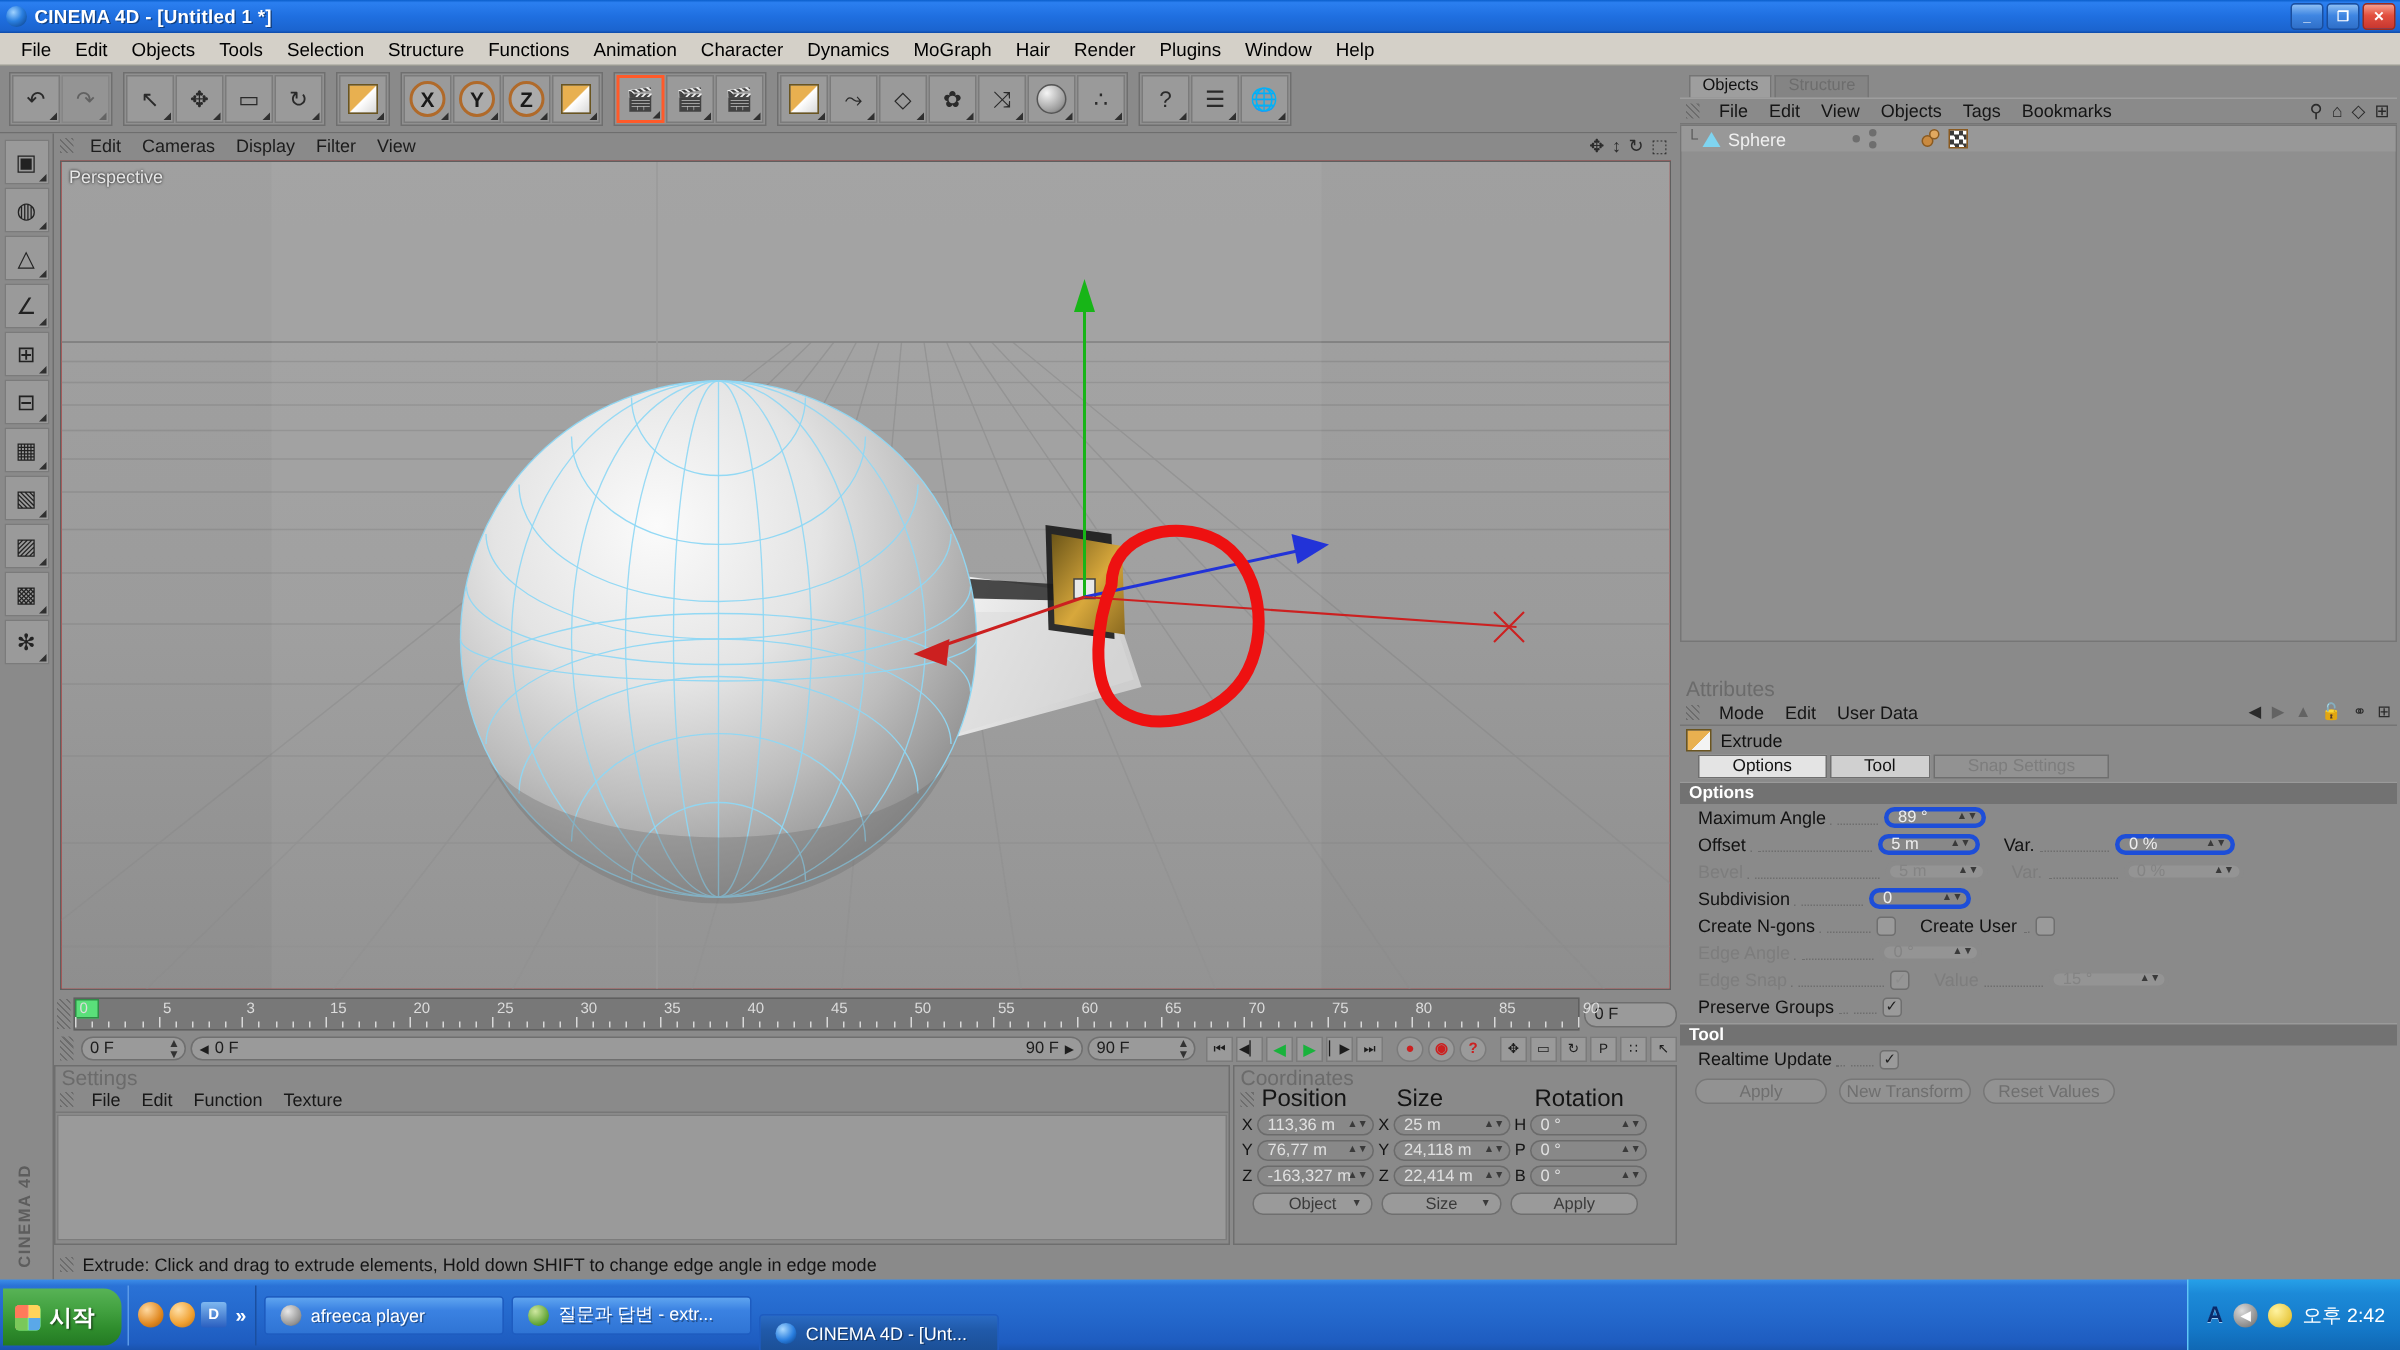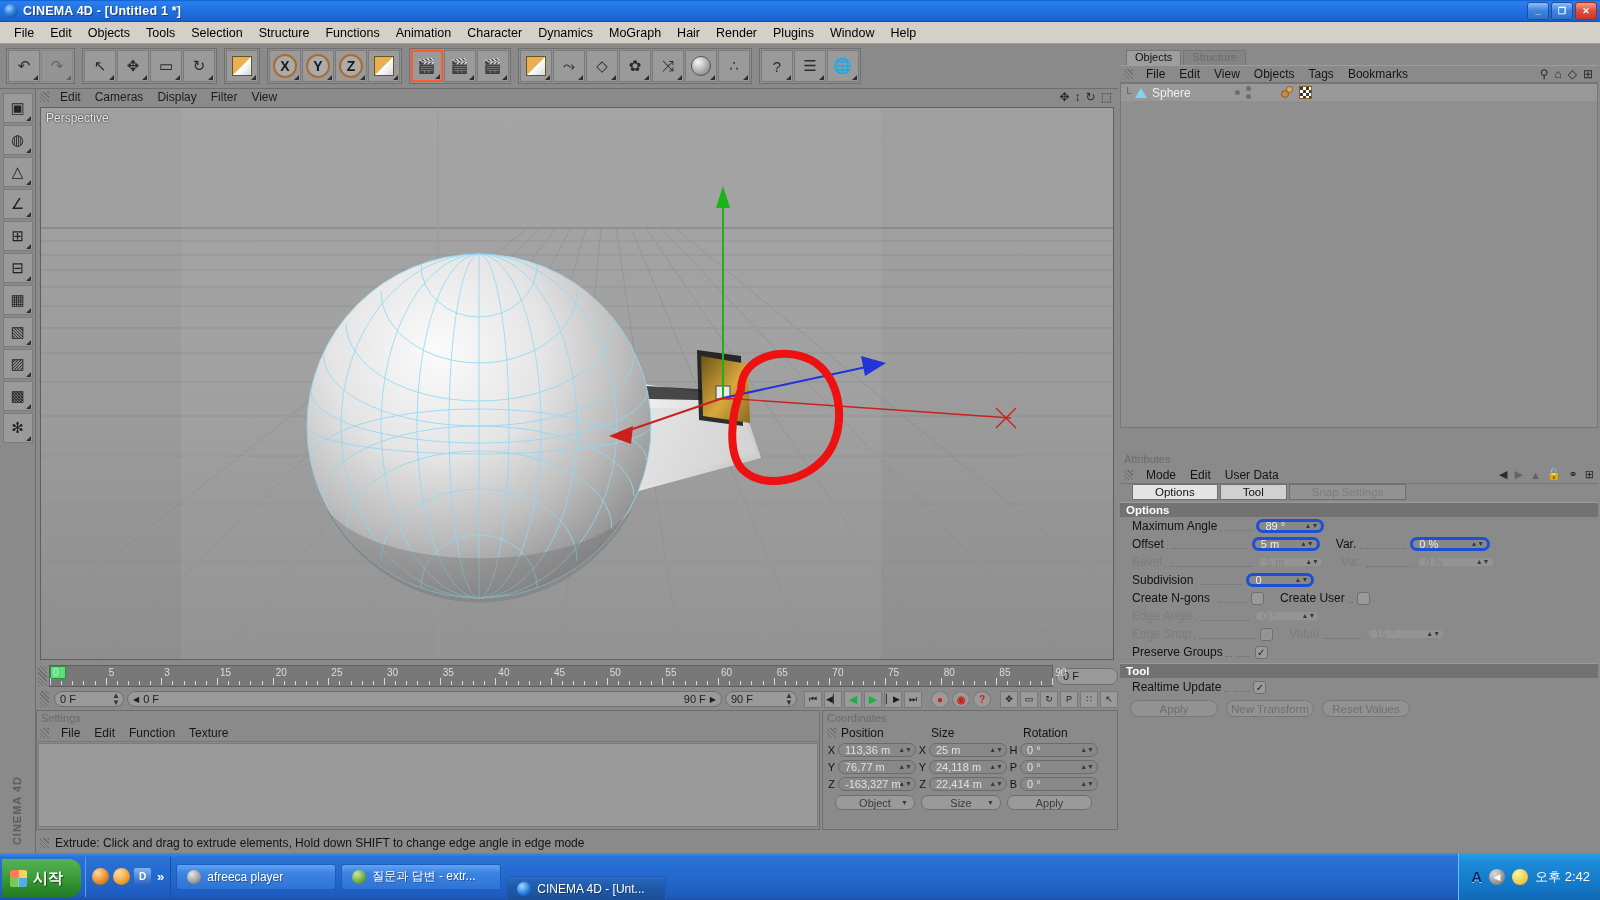--- a/index.html
+++ b/index.html
@@ -107,31 +107,31 @@
   .pill .spin { position:absolute; right:3px; font-size:8px; color:#333; line-height:7px;}
   .pbtn { width:18px;height:17px; background:#9a9a9a; border:1px solid #7b7b7b;
     display:flex;align-items:center;justify-content:center;font-size:9px;color:#1c1c1c;}
   .pbtn.green { color:#19b33c; font-size:11px;}
   .rbtn { width:18px;height:17px; border:1px solid #7b7b7b; background:#9a9a9a; border-radius:50%;
     display:flex;align-items:center;justify-content:center;font-size:10px; color:#cc2020; font-weight:bold;}
 
   
   .materials { position:absolute; left:36px; top:710px; width:784px; height:120px;
      background:#8a8a8a; border:1px solid #6e6e6e;}
-  .panel-cap { height:14px; font-size:11px; color:#6b6b6b; padding-left:4px; line-height:14px;}
+  .panel-cap { height:14px; font-size:14px; color:#6b6b6b; padding-left:4px; line-height:14px;}
   .panel-menu { height:17px; display:flex; align-items:center; padding-left:3px; border-bottom:1px solid #777;}
   .panel-menu .grip { width:9px;height:10px; margin-right:5px;
       background:repeating-linear-gradient(45deg,#6d6d6d 0 1px,transparent 1px 3px);}
   .panel-menu .mi { padding:0 7px; font-size:12px; color:#171717;}
   .mat-body { background:#9a9a9a; height:84px; margin:1px; border:1px solid #7c7c7c;}
 
   
   .coords { position:absolute; left:822px; top:710px; width:296px; height:120px;
      background:#8a8a8a; border:1px solid #6e6e6e;}
-  .coord-head { display:flex; font-size:12px; color:#141414; padding-left:4px; height:16px; align-items:center;}
+  .coord-head { display:flex; font-size:16px; color:#141414; padding-left:4px; height:16px; align-items:center;}
   .coord-head .grip { width:9px;height:10px; margin-right:5px;
       background:repeating-linear-gradient(45deg,#6d6d6d 0 1px,transparent 1px 3px);}
   .coord-row { display:flex; align-items:center; height:17px; padding-left:4px; gap:2px;}
   .axis { width:9px; font-size:11px; color:#141414; text-align:center;}
   .numfield { width:78px; height:14px; background:#888; border:1px solid #6b6b6b; border-radius:7px;
      font-size:11px; color:#e0e0e0; display:flex; align-items:center; padding-left:6px; position:relative;}
   .numfield .spin { position:absolute; right:3px; font-size:7px; line-height:6px; color:#3a3a3a;}
   .ddown { height:15px; border:1px solid #6f6f6f; border-radius:7px; background:#9a9a9a;
      font-size:11px; color:#3a3a3a; display:flex; align-items:center; justify-content:center; position:relative;}
   .ddown .arr { position:absolute; right:6px; font-size:7px;}
@@ -848,20 +848,24 @@
           </div>
         <div class="icons" id="attr-nav-icons">
             <span>◀</span>
             <span style="opacity: 0.4;">▶</span>
             <span style="opacity: 0.4;">▲</span>
             <span>🔓</span>
             <span>⚭</span>
             <span>⊞</span>
           </div>
       </div>
+      <div class="attr-head">
+        <div style="width:17px;height:15px;background:linear-gradient(135deg,#e8b050 0 55%,#f3f3f3 55%);border:1px solid #6a5520"></div>
+        <div>Extrude</div>
+      </div>
       <div class="attr-tabs" id="attr-tabs">
           <div class="atab">Options</div>
           <div class="atab two">Tool</div>
           <div class="atab dis">Snap Settings</div>
         </div>
       <div id="attr-body">
           <div class="sect">Options</div>
           <div class="prow">
             <span>Maximum Angle</span>
             <span class="pdots" style="width: 1px; flex: 0 1 auto;"></span>

